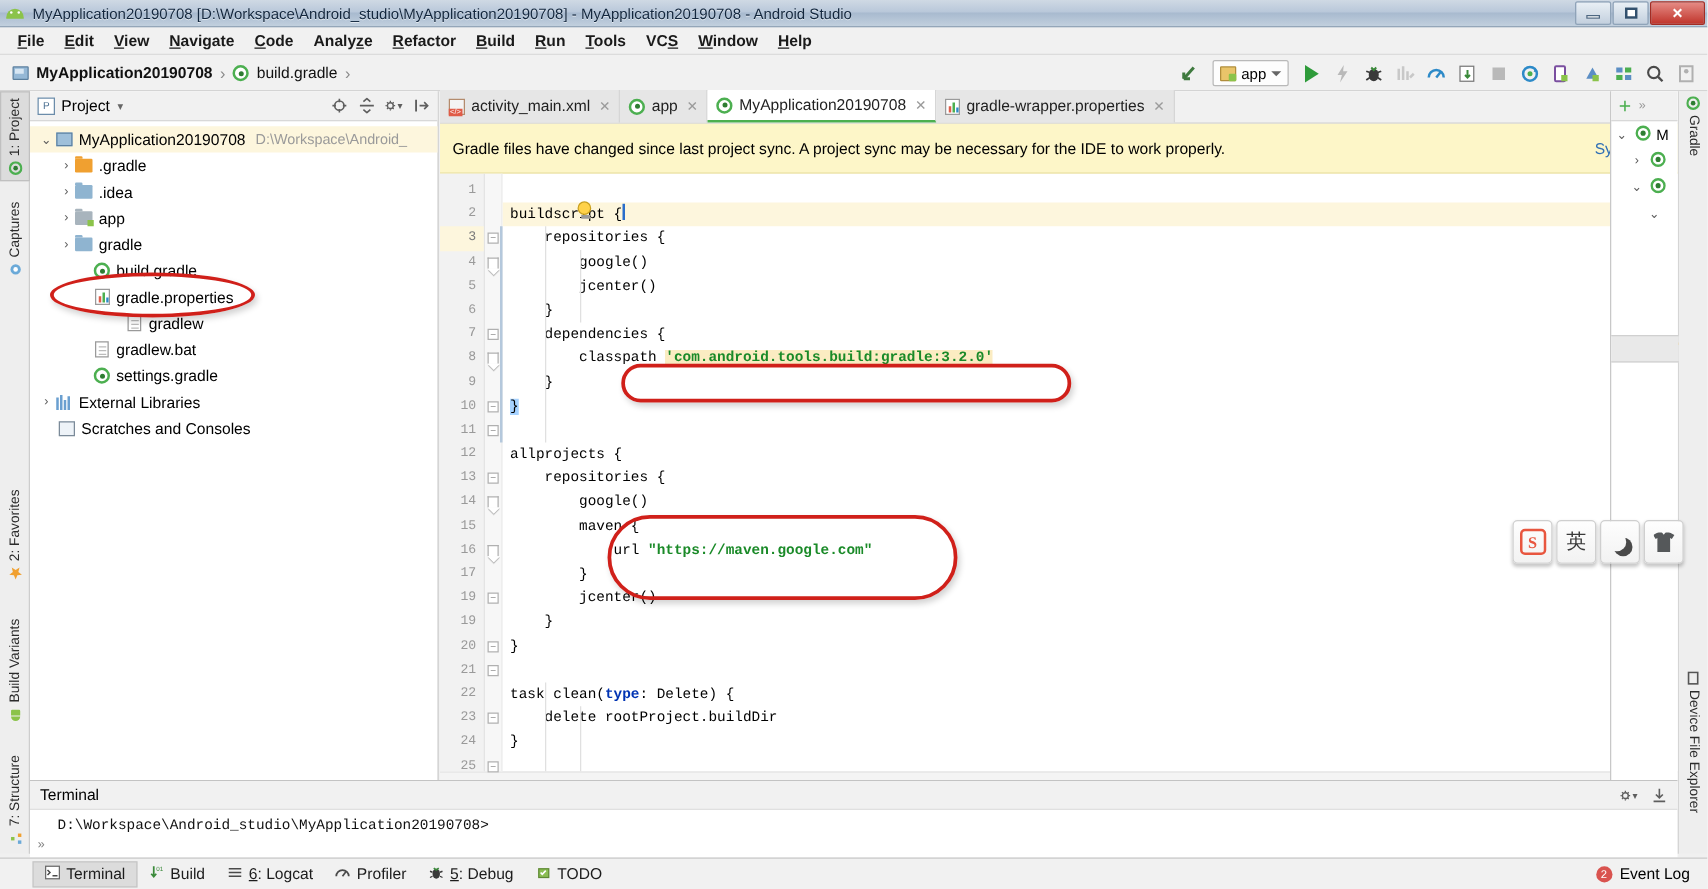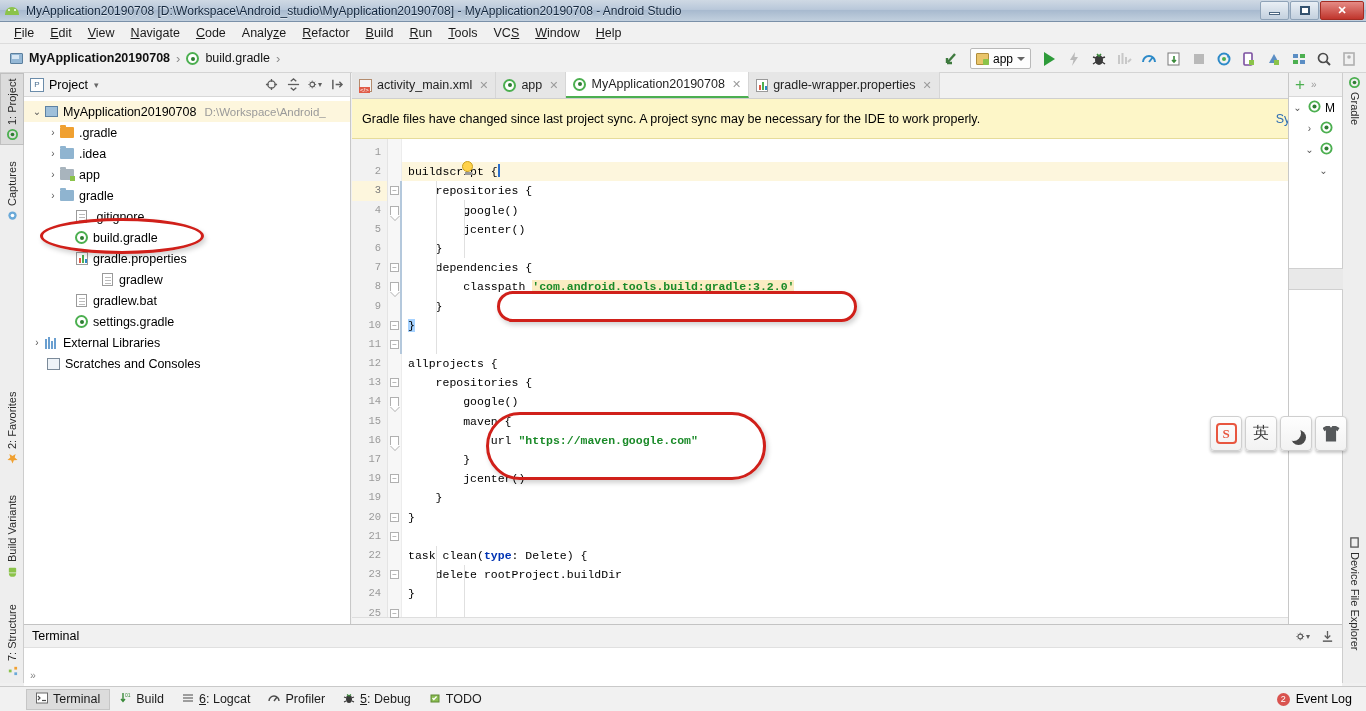--- a/index.html
+++ b/index.html
@@ -52,21 +52,21 @@
     background: linear-gradient(to bottom,#e58b85,#c0352c);
     border-color: #a32c23; color: #fff; width: 44px; font-weight: bold;
   }
   .wc .minbar { width: 11px; height: 3px; background: #fff; border:1px solid #5d7burn; border:1px solid #4d6781; margin-top:6px;}
   .wc .maxbox { width: 10px; height: 9px; border: 2px solid #33516e; background:#fff; }
 
   
   .menubar {
     position: absolute; left: 0; top: 22px; width: 1366px; height: 22px;
     background: #f1f1f1; border-bottom: 1px solid #dcdcdc;
-    display: flex; align-items: center; padding-left: 6px;
+    display: flex; align-items: center; padding-left: 6px; font-weight: bold;
   }
   .menubar .mi {
     padding: 2px 8px; font-size: 12.5px; color: #1a1a1a; cursor: default;
     white-space: nowrap;
   }
   .menubar .mi u { text-decoration: underline; }
 
   
   .toolbar {
     position: absolute; left: 0; top: 44px; width: 1366px; height: 29px;
@@ -715,26 +715,20 @@
       <div class="trow" style="padding-left:22px;">
         <span class="arrow">›</span>
         <span class="ico16">
             <span class="fld blue"></span>
           </span>
         <span class="tlabel">gradle</span>
       </div>
 
       <div class="trow" style="padding-left:50px;">
         <span class="ico16">
-            <span class="filedoc"></span>
-          </span>
-        <span class="tlabel">.gitignore</span>
-      </div>
-      <div class="trow" style="padding-left:50px;">
-        <span class="ico16">
             <span class="gradico"></span>
           </span>
         <span class="tlabel">build.gradle</span>
       </div>
       <div class="trow" style="padding-left:50px;">
         <span class="ico16">
           <span class="propico">
               <i style="left:2px;height:5px;background:#e05c48;"></i>
               <i style="left:5px;height:8px;background:#4caf50;"></i>
               <i style="left:8px;height:4px;background:#2d8ac8;"></i>
@@ -1019,20 +1013,21 @@
         <span class="icn">
           <svg width="13" height="13" viewBox="0 0 14 14">
               <path d="M7 1 v8 M4 6 l3 3 l3 -3" stroke="#5e5e5e" stroke-width="1.4" fill="none"></path>
               <path d="M2 12 h10" stroke="#5e5e5e" stroke-width="1.6"></path>
             </svg>
         </span>
       </span>
     </div>
     <div class="term-body">
       <span class="chev">»</span>
+      <span>D:\Workspace\Android_studio\MyApplication20190708&gt;</span>
     </div>
   </div>
 
   <div class="statusbar">
     <div class="sbtn active">
       <span>
         <svg width="12" height="12" viewBox="0 0 12 12">
             <rect x="0.5" y="1" width="11" height="10" fill="#fff" stroke="#6a6a6a"></rect>
             <path d="M2 4 l2 2 l-2 2" stroke="#4a4a4a" stroke-width="1.2" fill="none"></path>
             <path d="M6 8.5 h4" stroke="#4a4a4a" stroke-width="1.2"></path>

